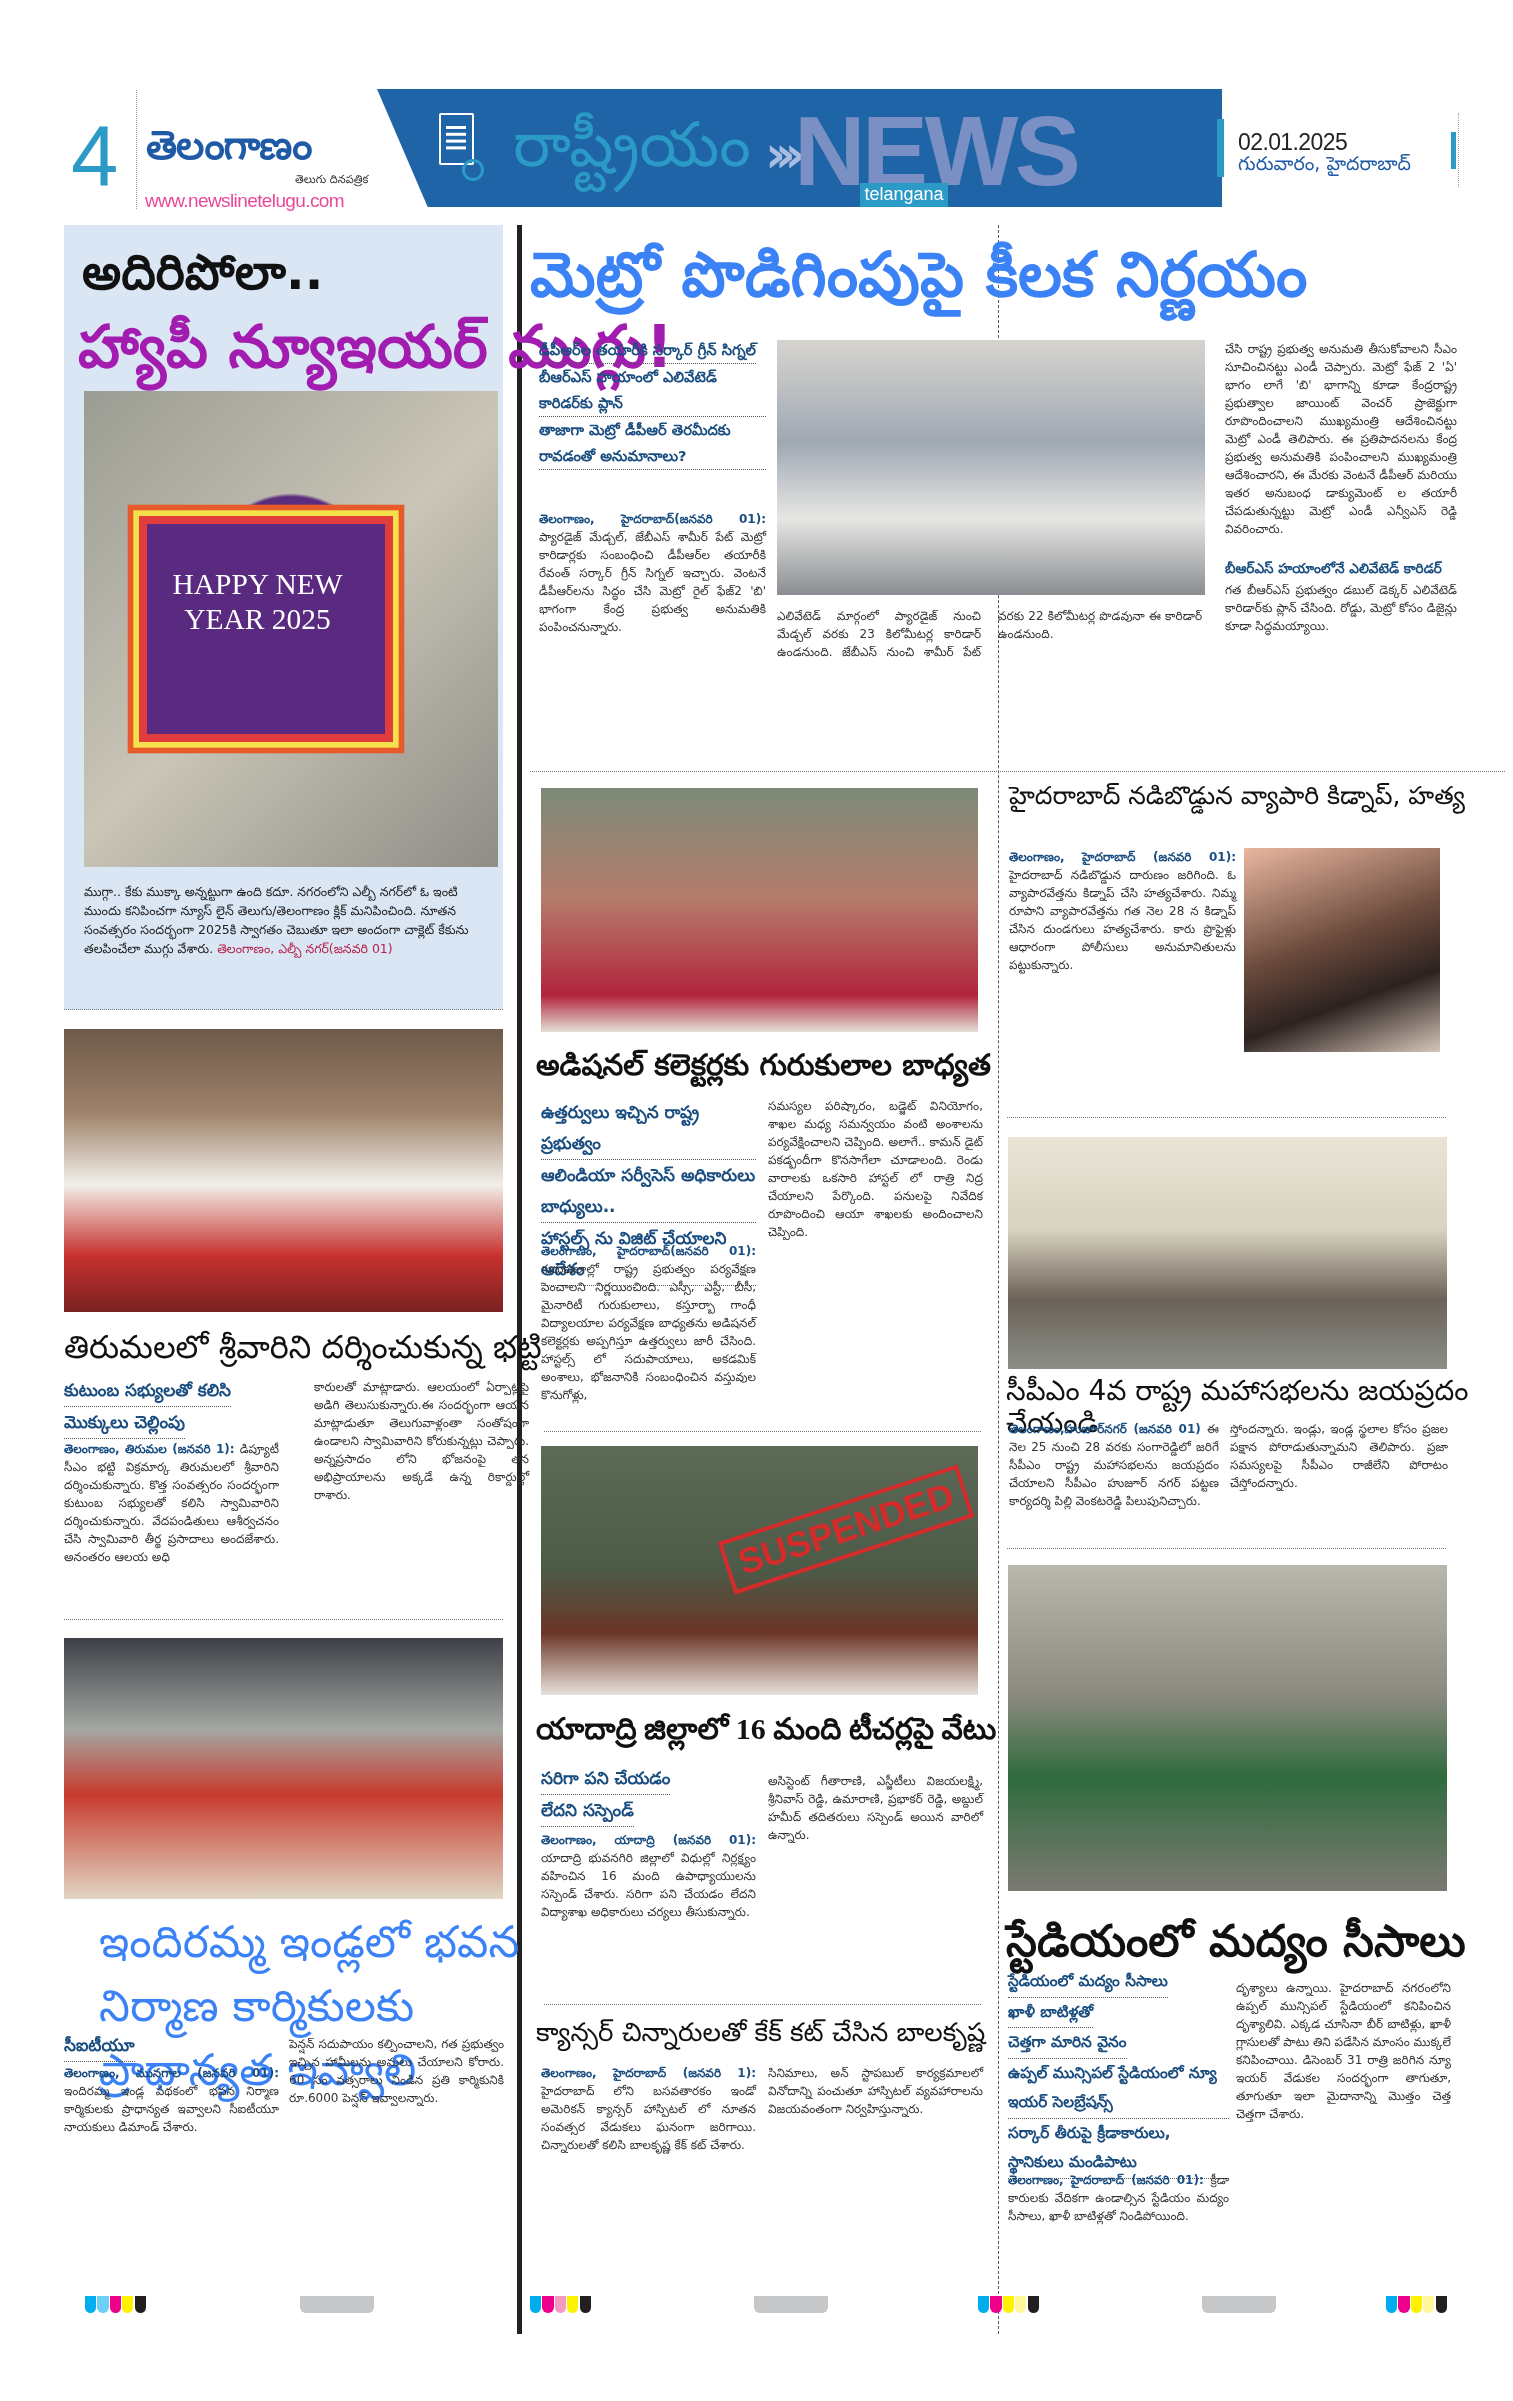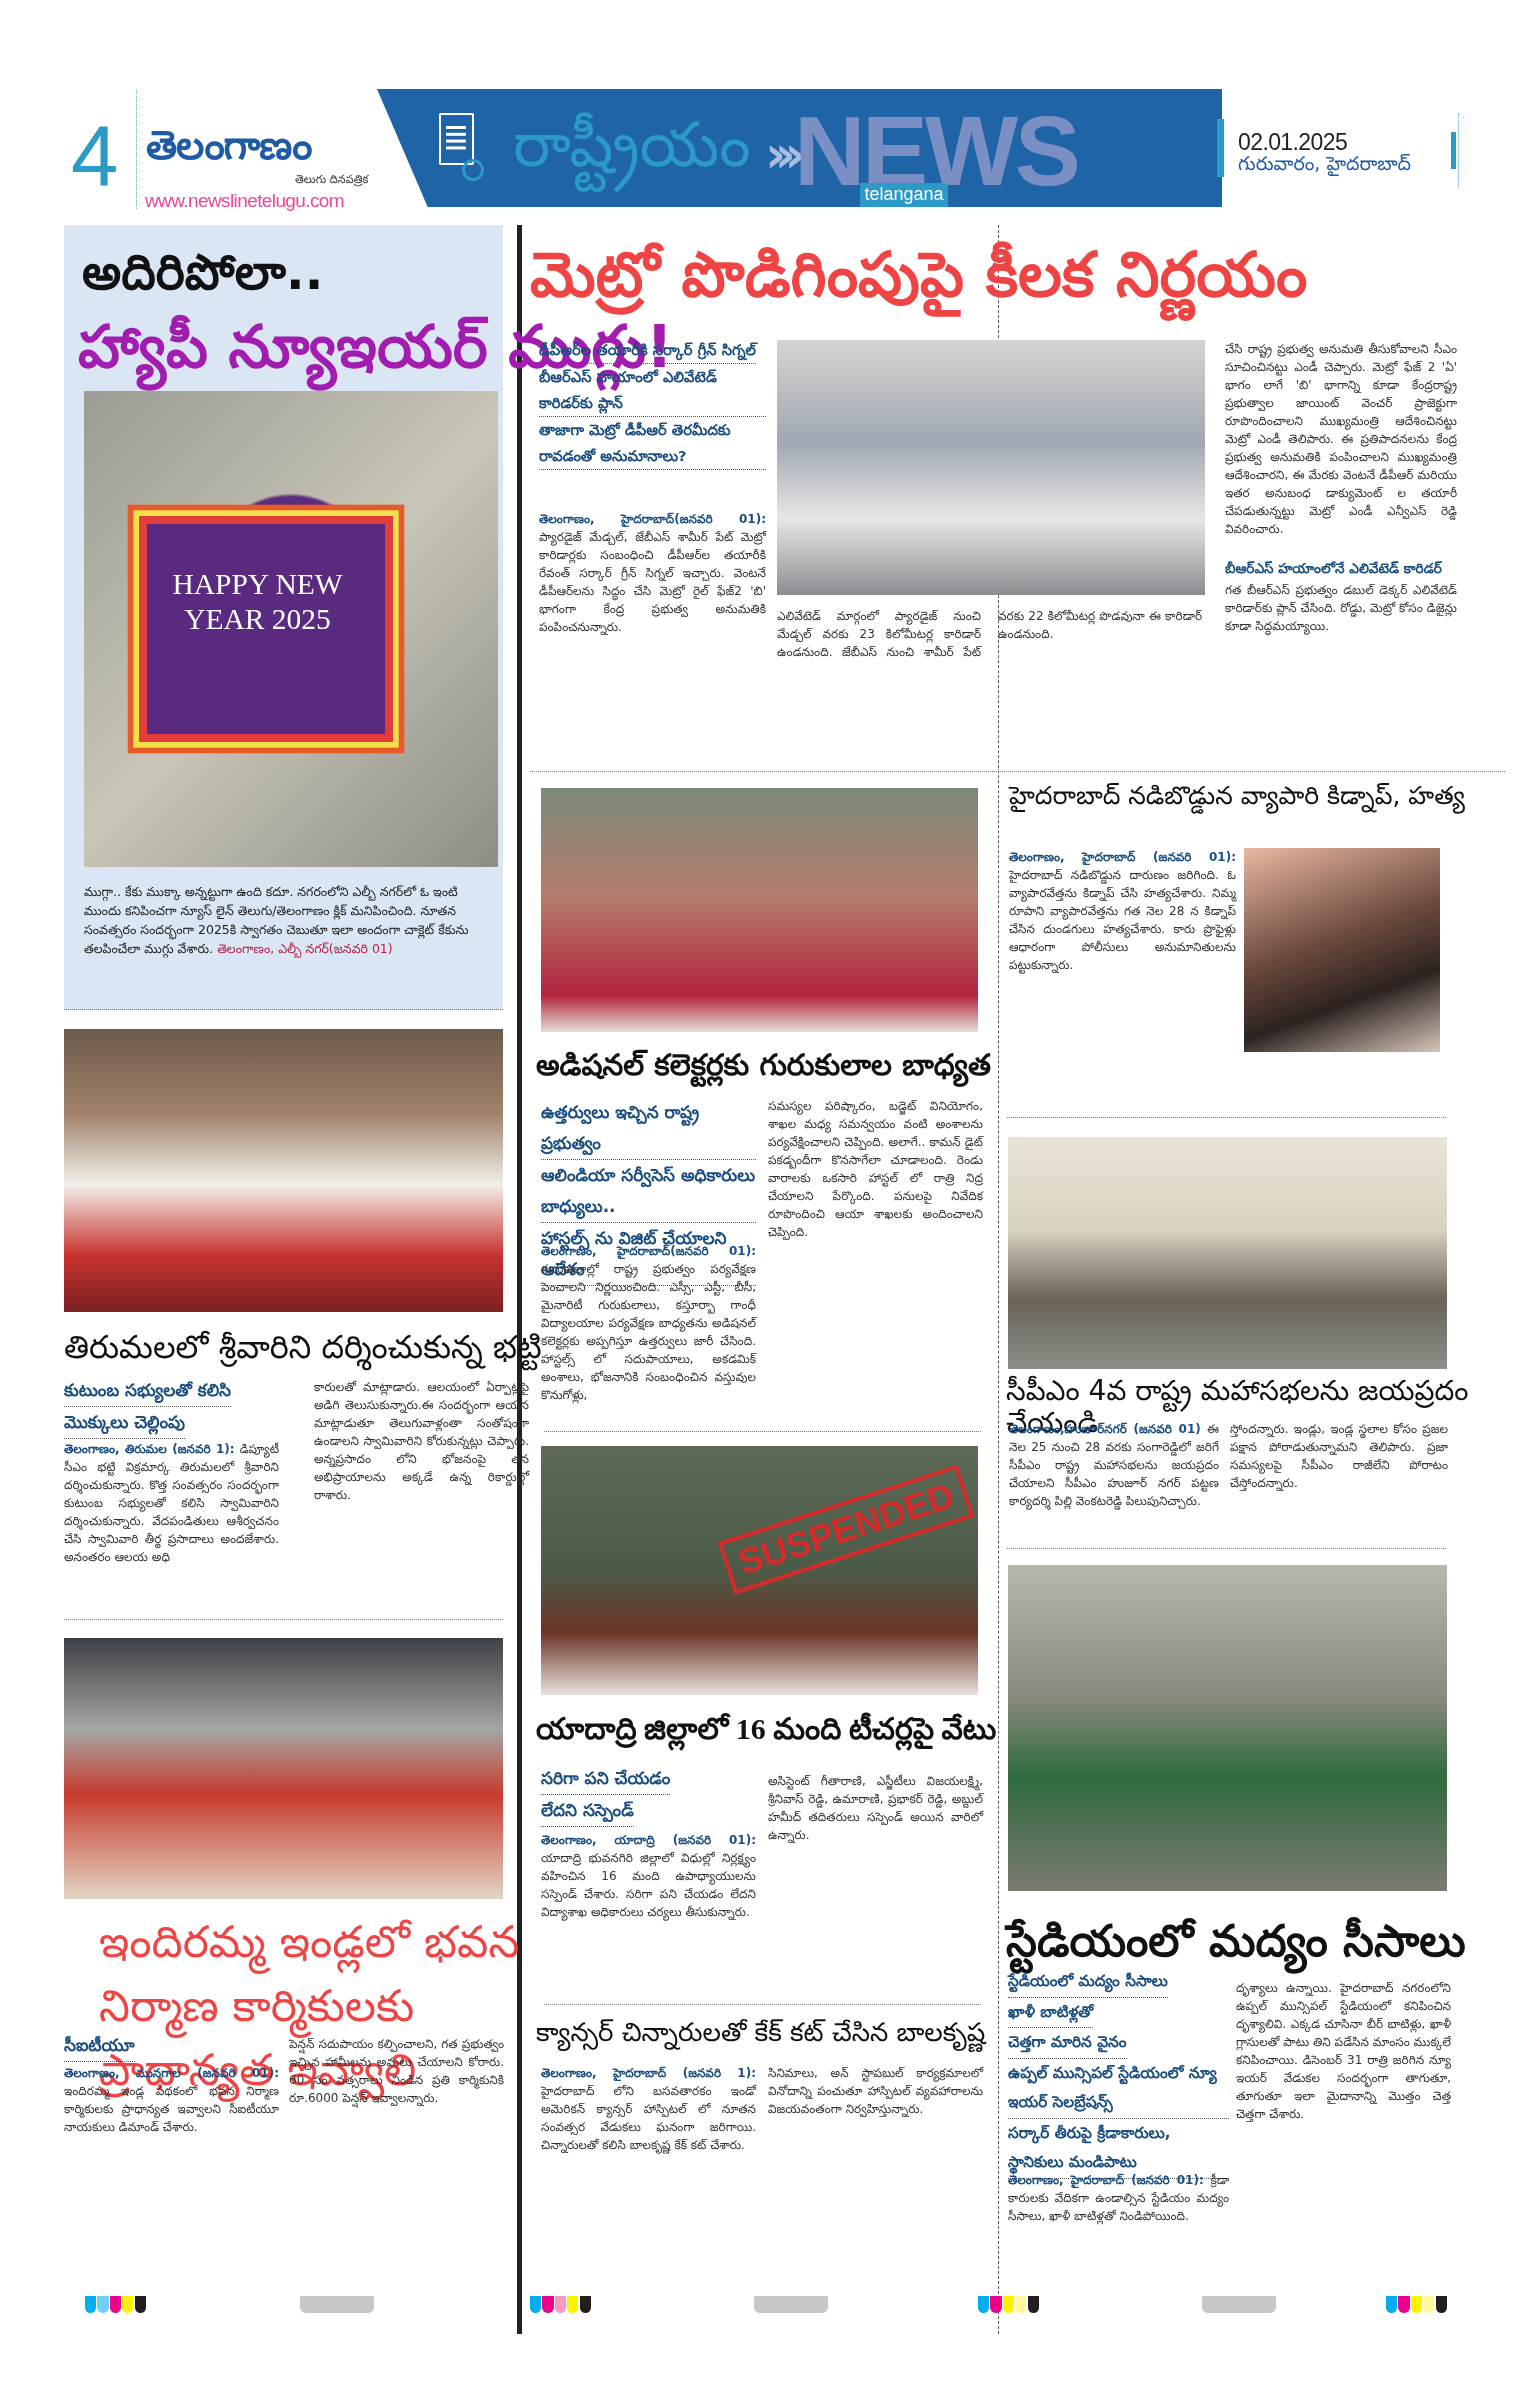--- a/index.html
+++ b/index.html
@@ -28,21 +28,21 @@
   .nybox{left:64px;top:225px;width:439px;height:785px;background:#dbe6f5;}
   .ny-h1{left:82px;top:244px;font-size:49px;font-weight:bold;color:#111;}
   .ny-h2{left:78px;top:312px;font-size:59px;font-weight:bold;color:#a21caf;}
   .ny-img{left:84px;top:391px;width:414px;height:476px;background:radial-gradient(circle at 50% 40%,#5c2d7e 0 24%,transparent 25%),linear-gradient(135deg,#9b9c93,#c9c5b7,#8e8d86);}
   .rangoli{left:139px;top:516px;width:238px;height:210px;background:#5a2a80;border:8px solid #e23d3d;box-shadow:0 0 0 5.7px #f4e04a,0 0 0 11.3px #e75a2a;}
   .rangoli-t{left:164px;top:567px;color:#fff;font-family:"Liberation Serif",serif;font-size:29.5px;line-height:1.2;text-align:center;width:187px;}
   .ny-cap{left:84px;top:882px;width:414px;font-size:12.5px;line-height:19px;color:#222;}
   .ny-cred{color:#b5224a;}
   .dash{border-top:1.7px dotted #777;}
   .photo{background:linear-gradient(135deg,#7b5a4e,#c99b7a,#4e3c3a);}
-  .h-big{font-size:37px;font-weight:bold;color:#ef4444;line-height:1.1;}
+  .h-big{font-size:37px;font-weight:bold;color:#3b82f6;line-height:1.1;}
   .h-mid{font-size:27px;font-weight:bold;color:#111;line-height:1.15;}
   .sub{color:#1a4d80;font-weight:bold;font-size:17px;line-height:31px;}
   .sub span{display:inline-block;border-bottom:1.1px dotted #555;}
   .body{font-size:12px;line-height:18px;color:#333;text-align:justify;}
   .dl{color:#1a4d80;font-weight:bold;}
   .col-rule{left:517px;top:225px;width:5.1px;height:2109px;background:#222;}
   .col-rule2{left:998px;top:225px;height:2109px;border-left:1.1px dashed #555;}
   .reg{width:11.3px;height:17px;border-radius:0 0 5.7px 5.7px;display:inline-block;margin-right:1.1px;}
   .gray{width:74px;height:17px;background:#c5c7c9;border-radius:0 0 5.7px 5.7px;}
 </style>

